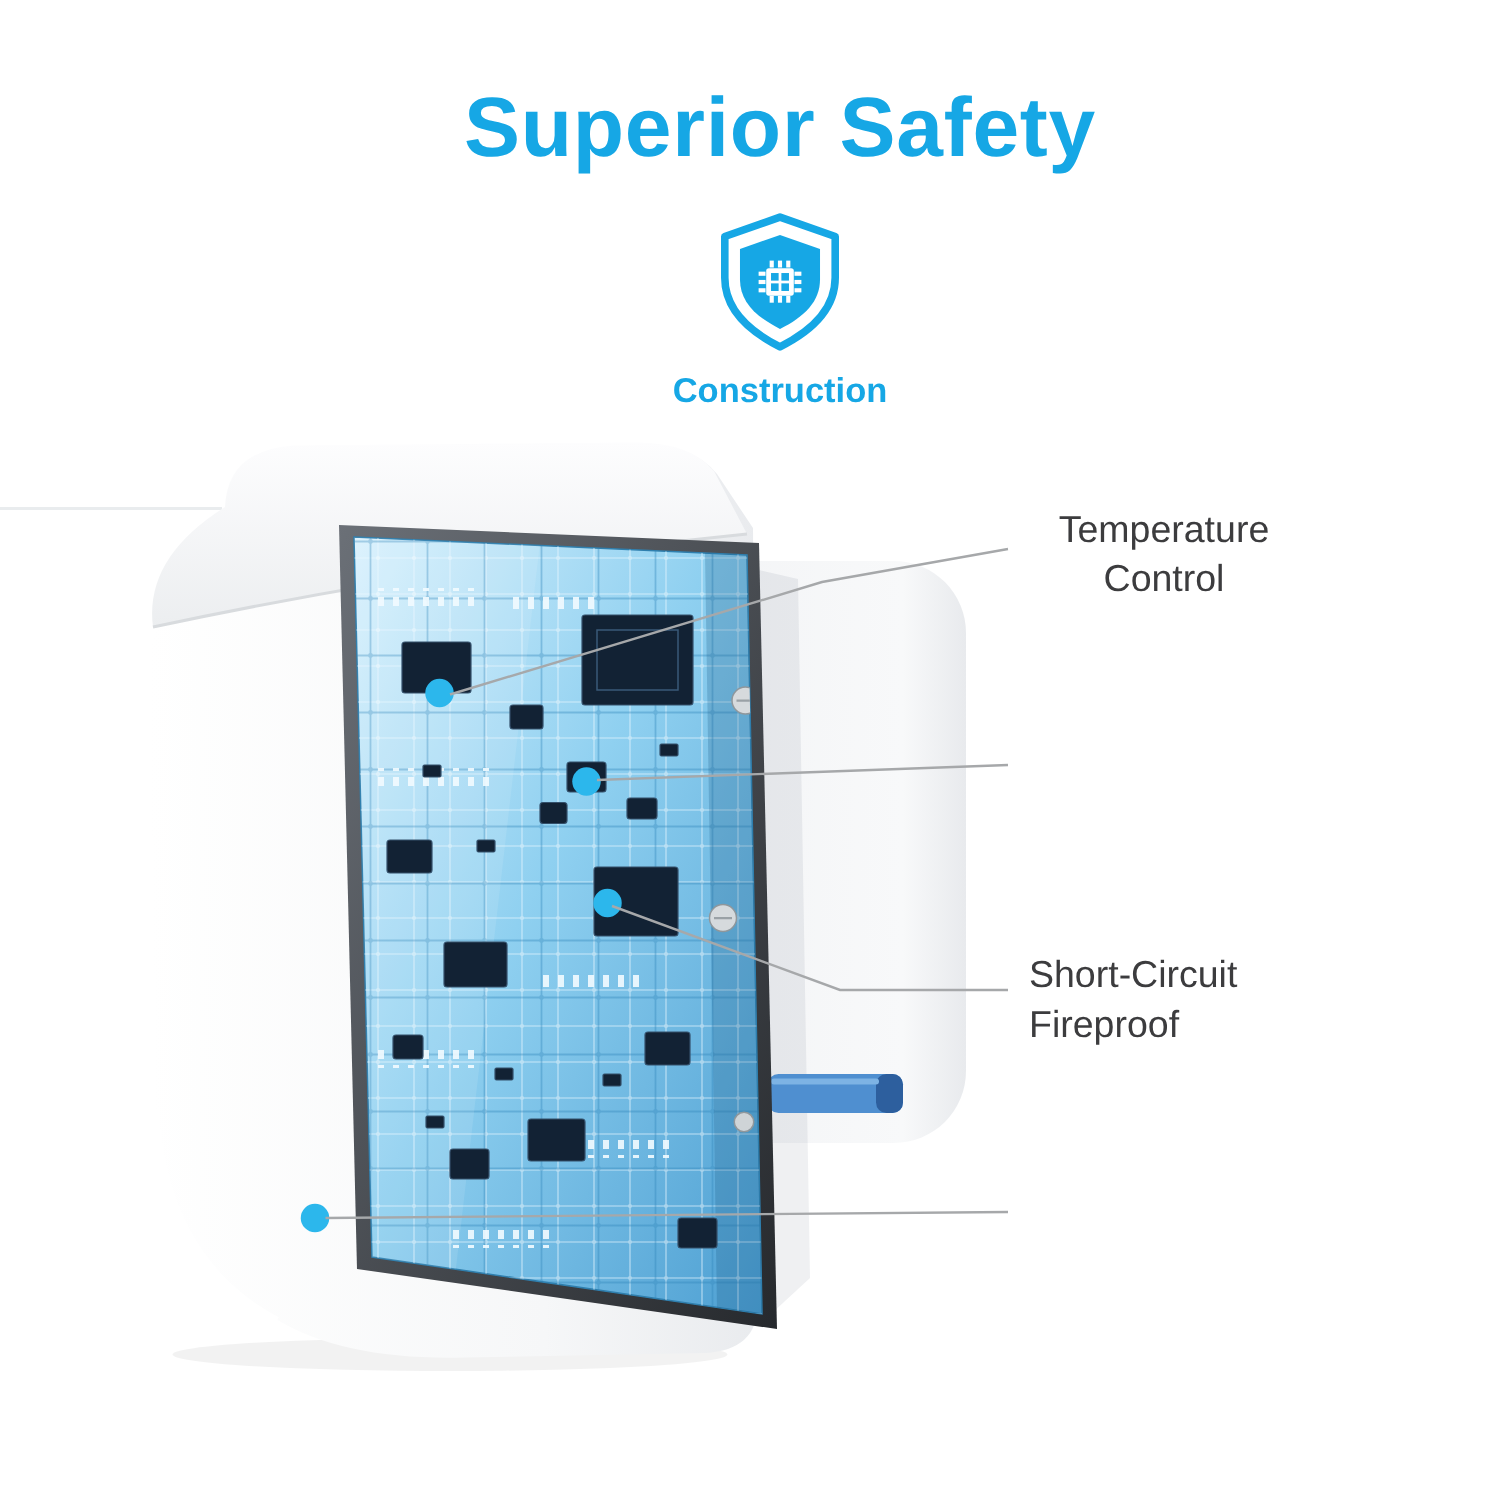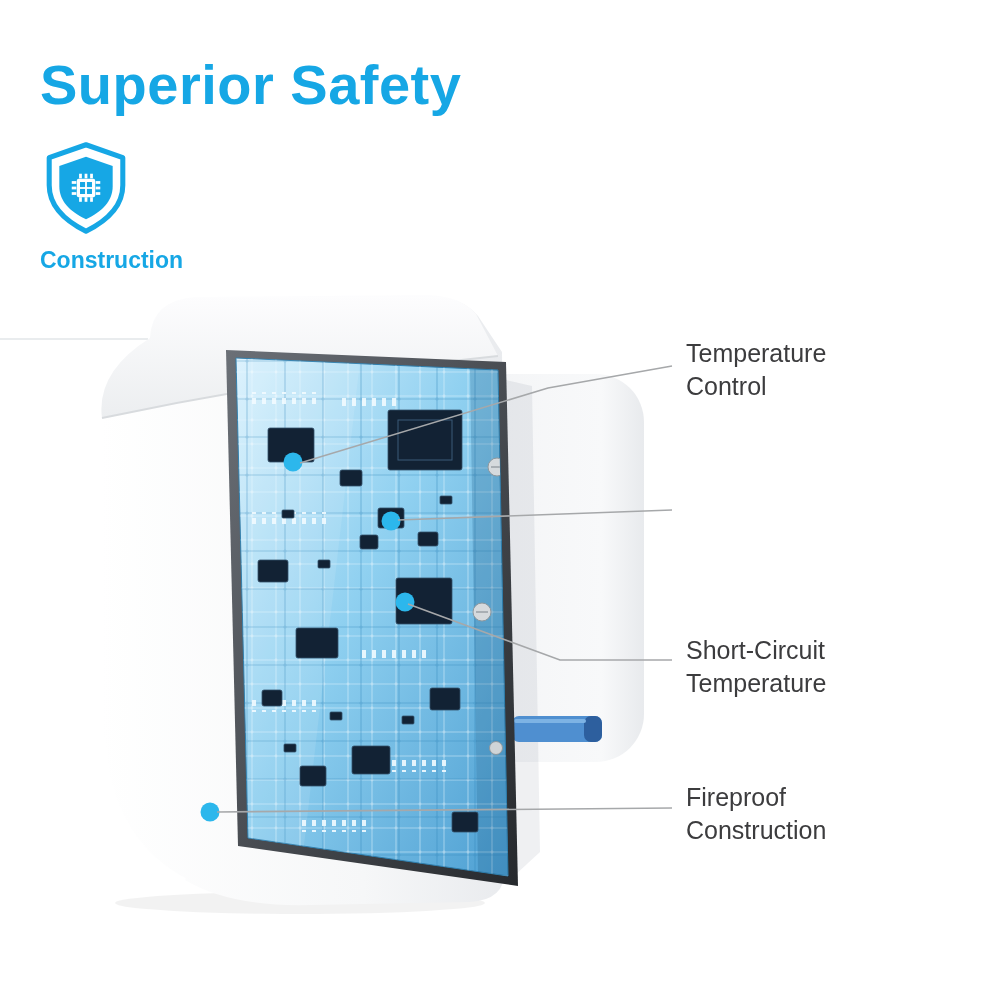--- a/index.html
+++ b/index.html
@@ -13,21 +13,21 @@
   .stage{
     position:relative;
     width:1000px;height:1000px;
     margin:0 auto;
     background:#ffffff;
     overflow:hidden;
     font-family:"Liberation Sans", sans-serif;
   }
   .header{
     position:absolute;top:52px;left:0;right:0;
-    display:flex;flex-direction:column;
+    display:flex;flex-direction:column;align-items:center;
     z-index:3;
     padding-left:40px;
   }
   .page-title{
     font-size:56px;
     font-weight:700;
     color:var(--accent,#16a7e5);
     letter-spacing:.5px;
   }
   .shield-wrap{margin-top:22px;height:98px;}
@@ -40,21 +40,21 @@
   .art{position:absolute;inset:0;z-index:1;}
   .callout-label{
     position:absolute;
     left:686px;
     width:180px;
     font-size:25px;
     line-height:33px;
     color:var(--label-text,#3c3c3e);
     z-index:4;
   }
-  .cl-0{top:337px;}
+  .cl-0{top:337px;text-align:center;}
   .cl-1{top:486px;}
   .cl-2{top:634px;}
   .cl-3{top:781px;}
 </style>
 </head>
 <body>
 
 <div class="stage">
 
   <div class="header">
@@ -213,16 +213,15 @@
 
     <g fill="none" stroke="var(--leader-line,#a6a8aa)" stroke-width="1.6">
       <polyline points="300,463 548,388 672,366"></polyline>
       <polyline points="398,520 672,510"></polyline>
       <polyline points="408,604 560,660 672,660"></polyline>
       <polyline points="217,812 672,808"></polyline>
     </g>
   </svg>
 
   <div class="callout-label cl-0">Temperature Control</div>
-  <div class="callout-label cl-2">Short-Circuit Temperature</div>
-  <div class="callout-label cl-3">Fireproof Construction</div>
+  <div class="callout-label cl-2">Short-Circuit Fireproof</div>
 
 </div>
 
 </body></html>

